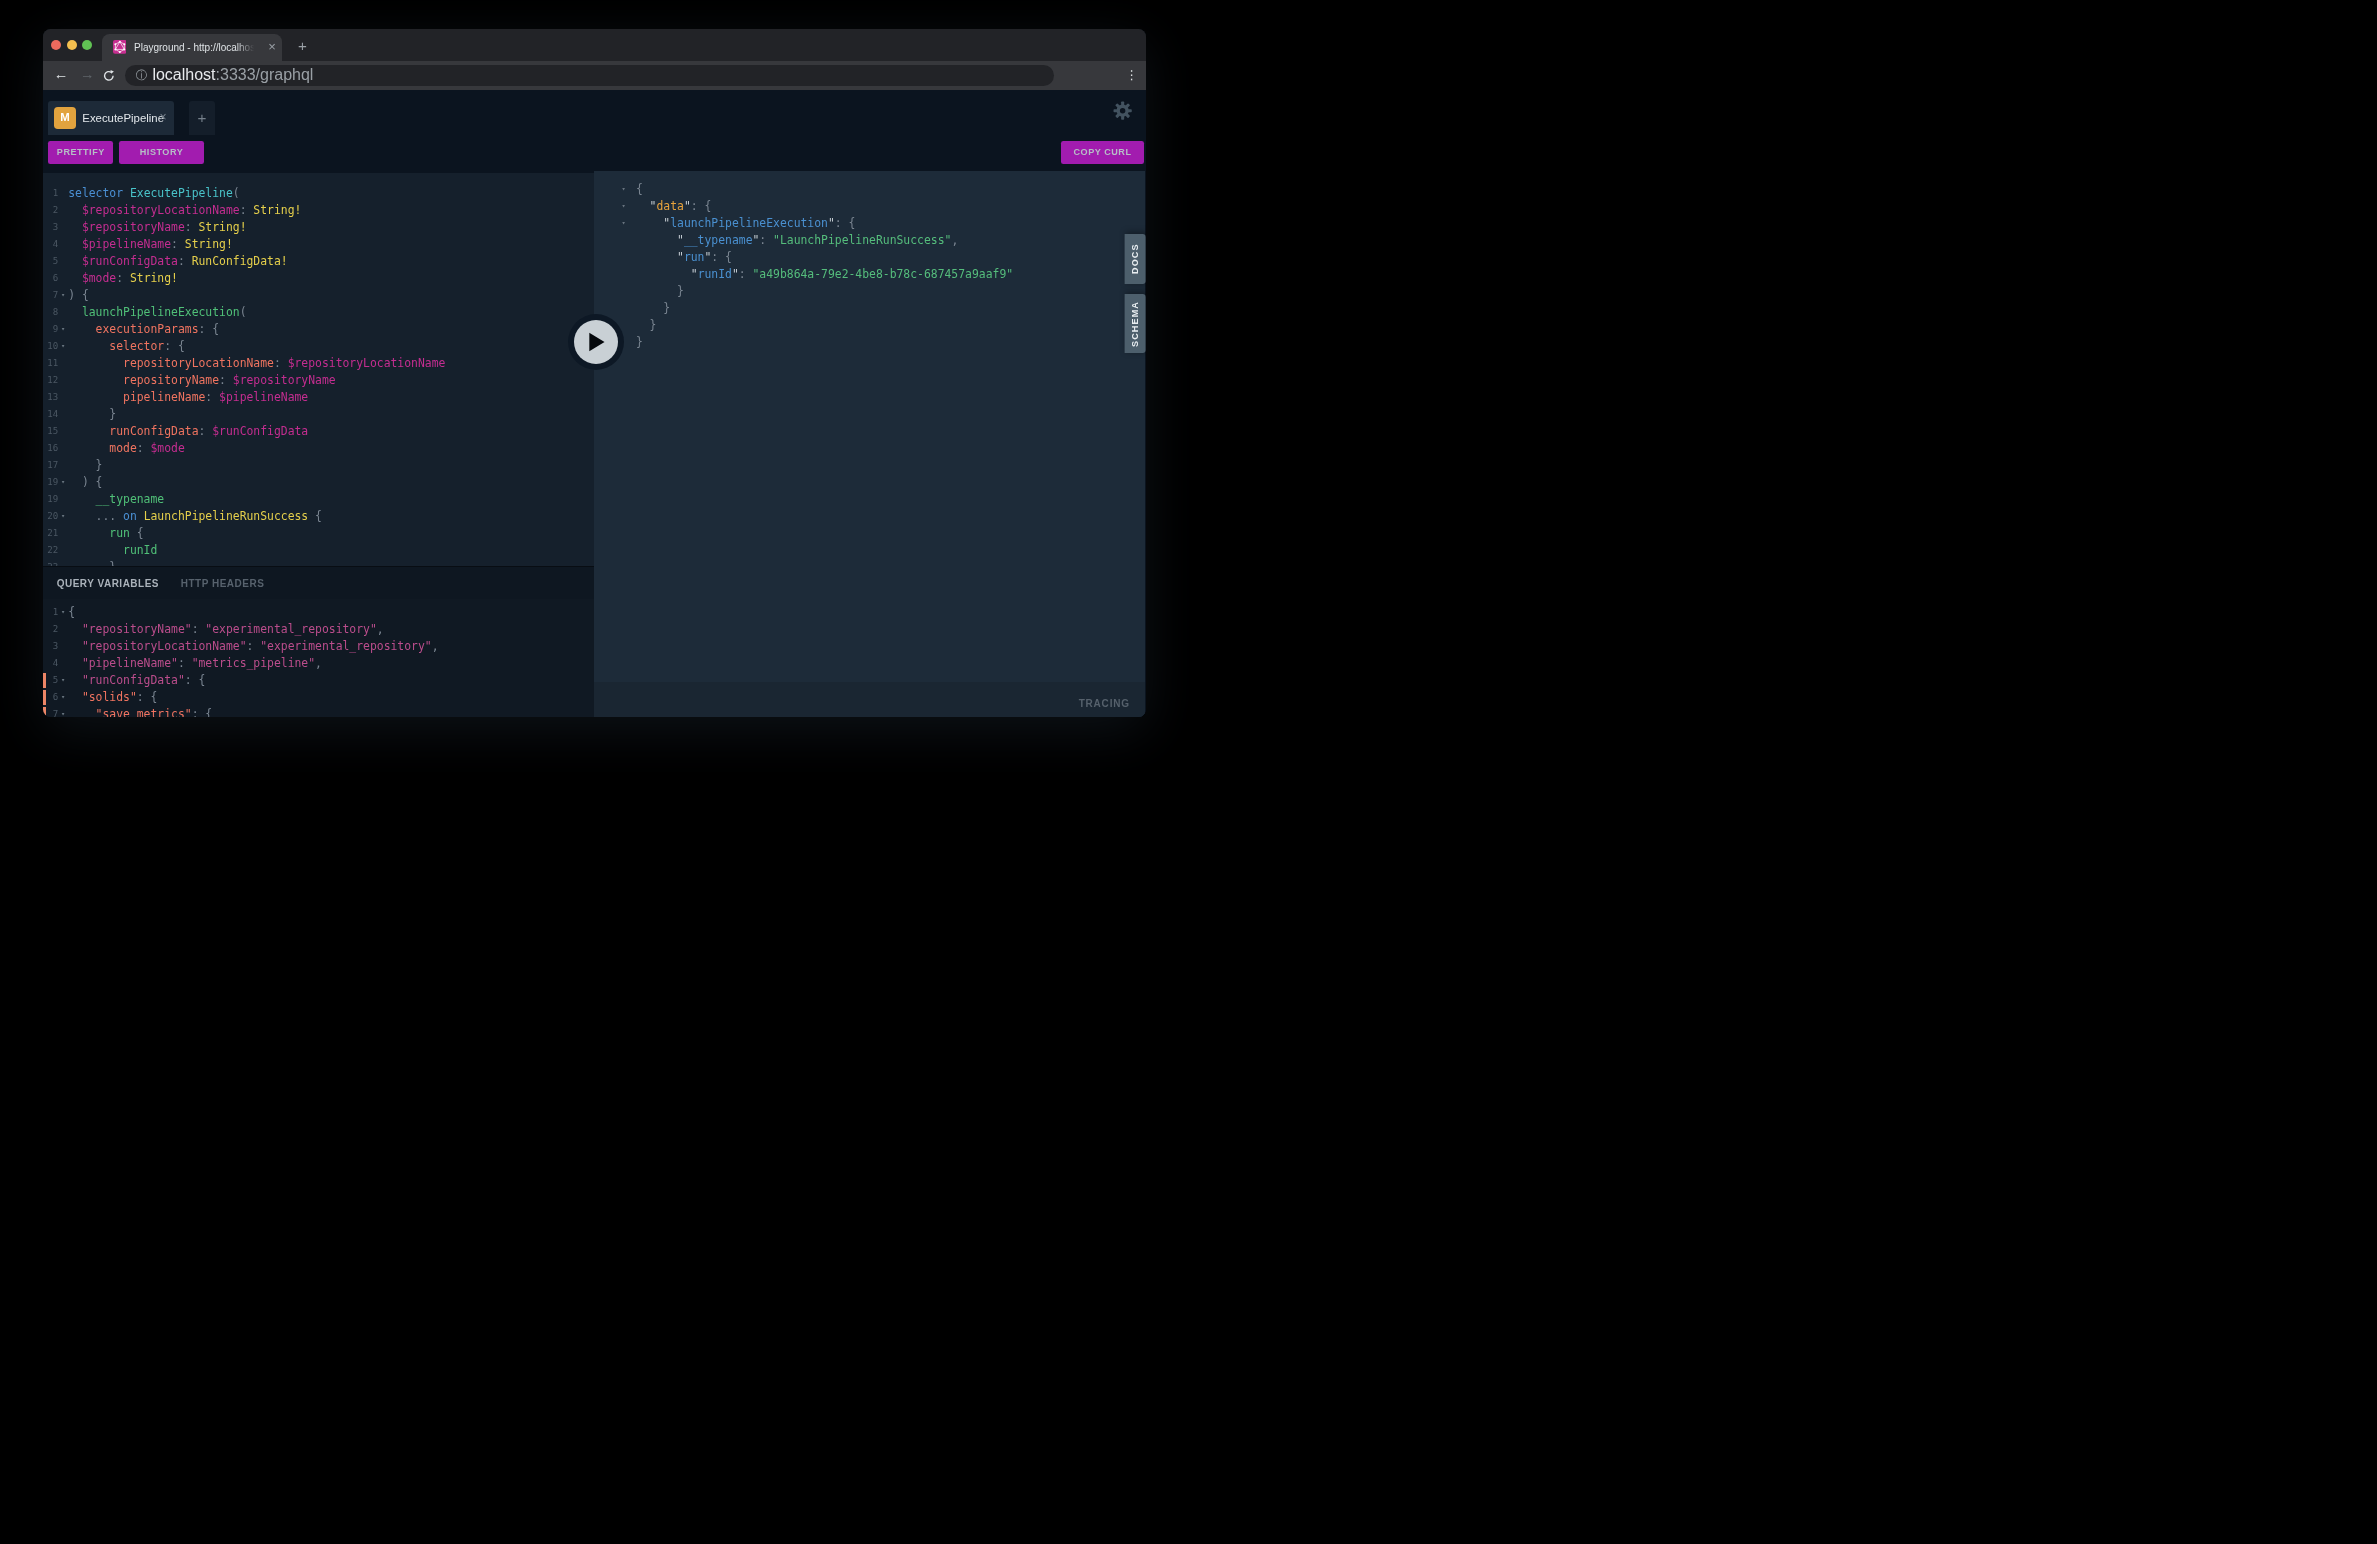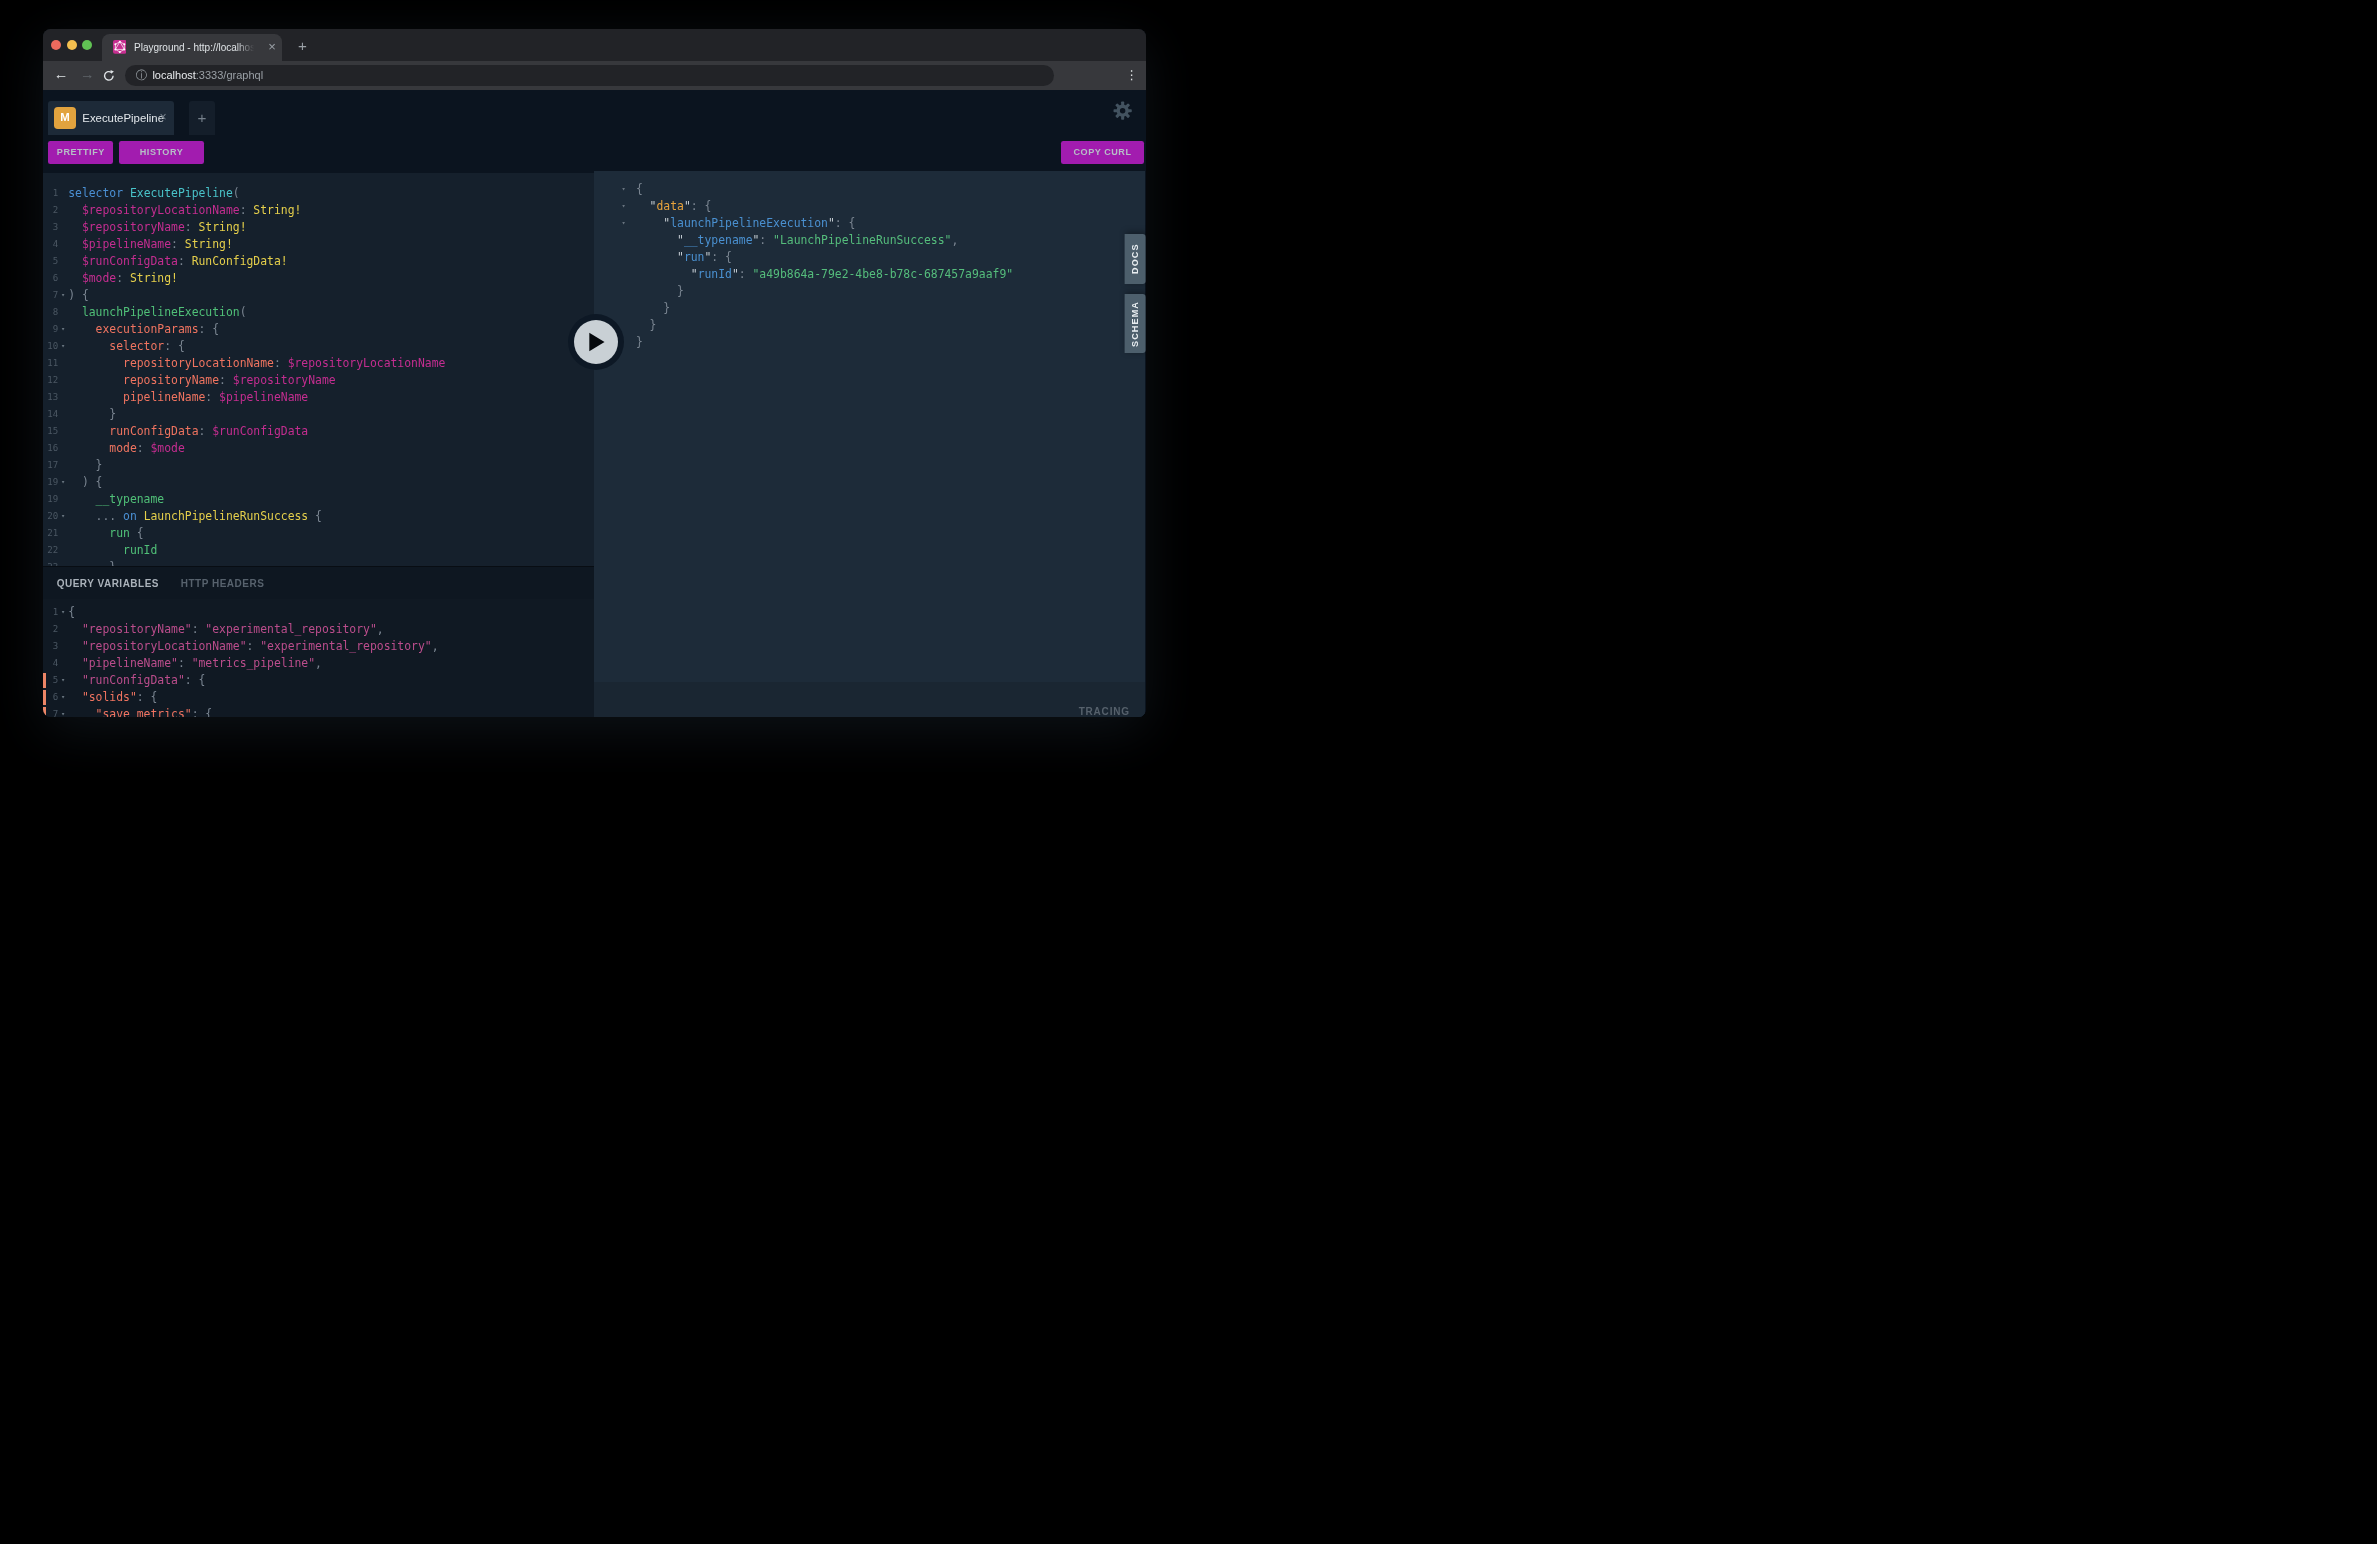--- a/index.html
+++ b/index.html
@@ -28,21 +28,21 @@
     line-height:19px; font-size:15.2px; color:#9aa0a6; border-radius:3px; }
   .toolbar { position:absolute; left:0; top:32px; width:100%; height:29px; background:#37383c; }
   .nav-glyph { position:absolute; top:0; height:29px; line-height:27.4px; font-size:14.5px; }
   .back { left:10.7px; color:#dfe3e6; }
   .fwd { left:37px; color:#5f6469; }
   .reload { position:absolute; left:59px; top:7.6px; width:13.7px; height:13.7px; }
   .url-pill { position:absolute; left:82px; top:3.8px; width:929px; height:21.3px;
     background:#222327; border-radius:10.7px; }
   .info-icon { position:absolute; left:10.7px; top:0; height:21.3px; line-height:20.6px;
     font-size:11.4px; color:#9aa0a6; }
-  .url-text { position:absolute; left:27.4px; top:0; height:17px; line-height:20.6px; font-size:11px; }
+  .url-text { position:absolute; left:27.4px; top:0; height:17px; line-height:20.6px; font-size:16px; }
   .url-host { color:#e8eaed; } .url-rest { color:#9aa0a6; }
   .guest-pill { position:absolute; left:1019px; top:3.8px; width:52px; height:21.3px;
     background:#222327; border:0.8px solid #545a60; border-radius:10.7px;margin-top:41px; }
   .guest-avatar { position:absolute; left:3px; top:3px; width:13.7px; height:13.7px; }
   .guest-label { position:absolute; left:20.6px; top:0; height:20px; line-height:20px;
     font-size:10px; color:#e4e7ea; }
   .kebab { position:absolute; left:1081px; top:0; width:15.2px; height:29px; line-height:28px;
     text-align:center; font-size:12.2px; color:#dfe3e6; }
 
   
@@ -83,21 +83,21 @@
   .vars-tab { display:inline-block; height:33px; line-height:33px; font-size:10px; font-weight:bold;
     letter-spacing:0.5px; }
   .vars-tab.active { color:#aab2ba; margin-left:13.7px; }
   .vars-tab.inactive { color:#57626d; margin-left:18.3px; }
   .vars-editor { position:absolute; left:0; top:431px; width:551px; height:118px; background:#101923;
     overflow:hidden; padding-top:5.3px; }
   .right-pane { position:absolute; left:551px; top:0; width:551px; height:549px; }
   .results { position:absolute; left:0; top:3px; width:551px; height:546px; background:#1d2b39;
     overflow:hidden; padding-top:10px; }
   .right-footer { position:absolute; left:0; bottom:0; width:551px; height:35px; background:#1a2632; }
-  .tracing { position:absolute; right:15.2px; top:12px; height:35px; line-height:35px; font-size:10px;
+  .tracing { position:absolute; right:15.2px; top:4px; height:35px; line-height:35px; font-size:10px;
     font-weight:bold; letter-spacing:0.8px; color:#56616c; }
 
   
   .crow, .rrow { display:flex; height:17px; line-height:17px;
     font-family:"DejaVu Sans Mono", monospace; font-size:11.4px; position:relative; }
   .crow { padding-left:1.5px; }
   .ln { width:13.7px; text-align:right; color:#4b5763; font-size:9.1px; flex:none; }
   .fold { width:10px; text-align:center; color:#67737e; font-size:6.9px; flex:none; }
   .rrow { padding-left:27.4px; }
   .rfold { width:14.5px; color:#67737e; font-size:6.9px; flex:none; }

